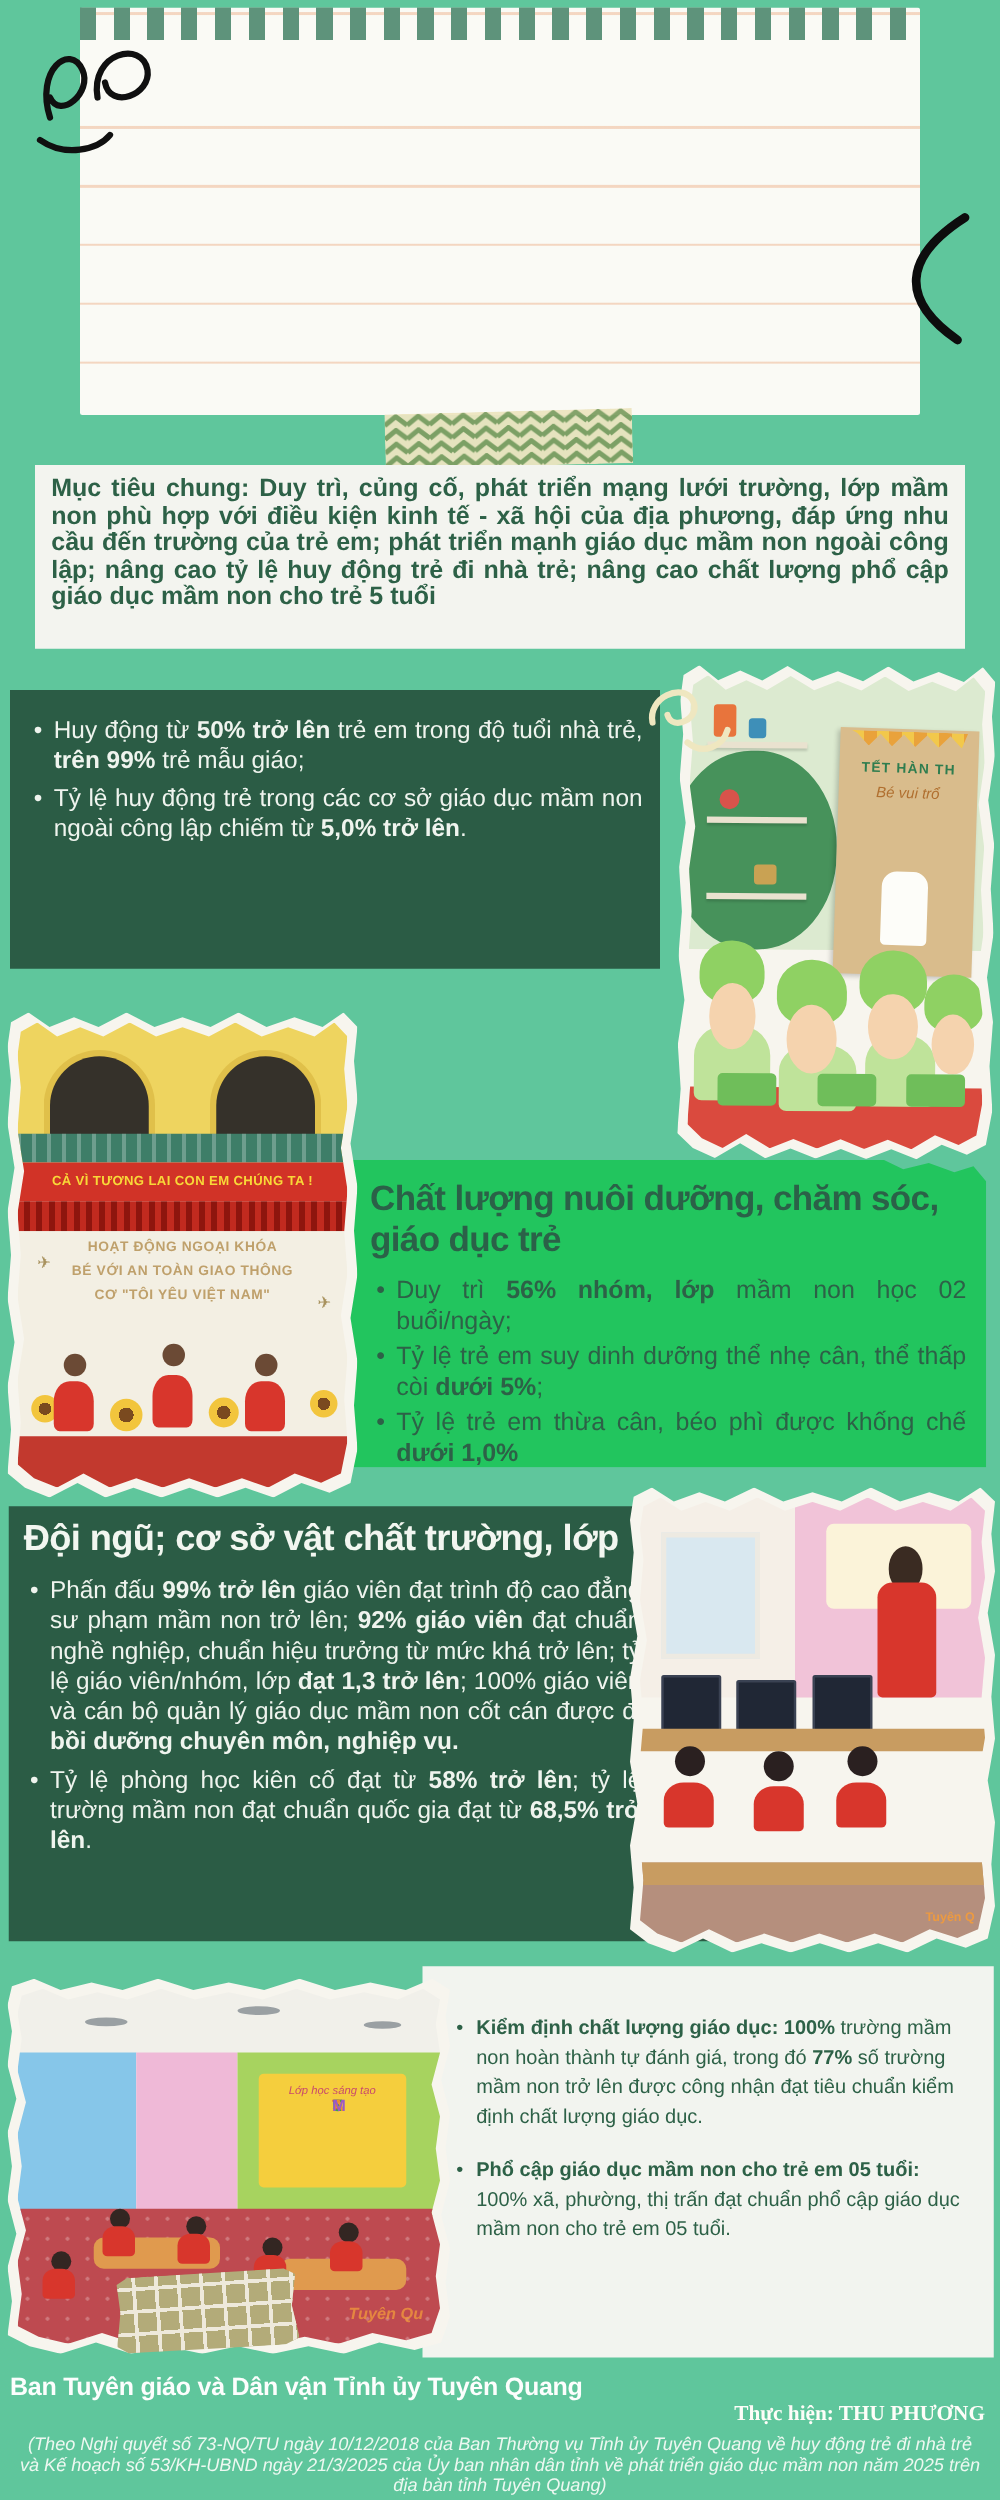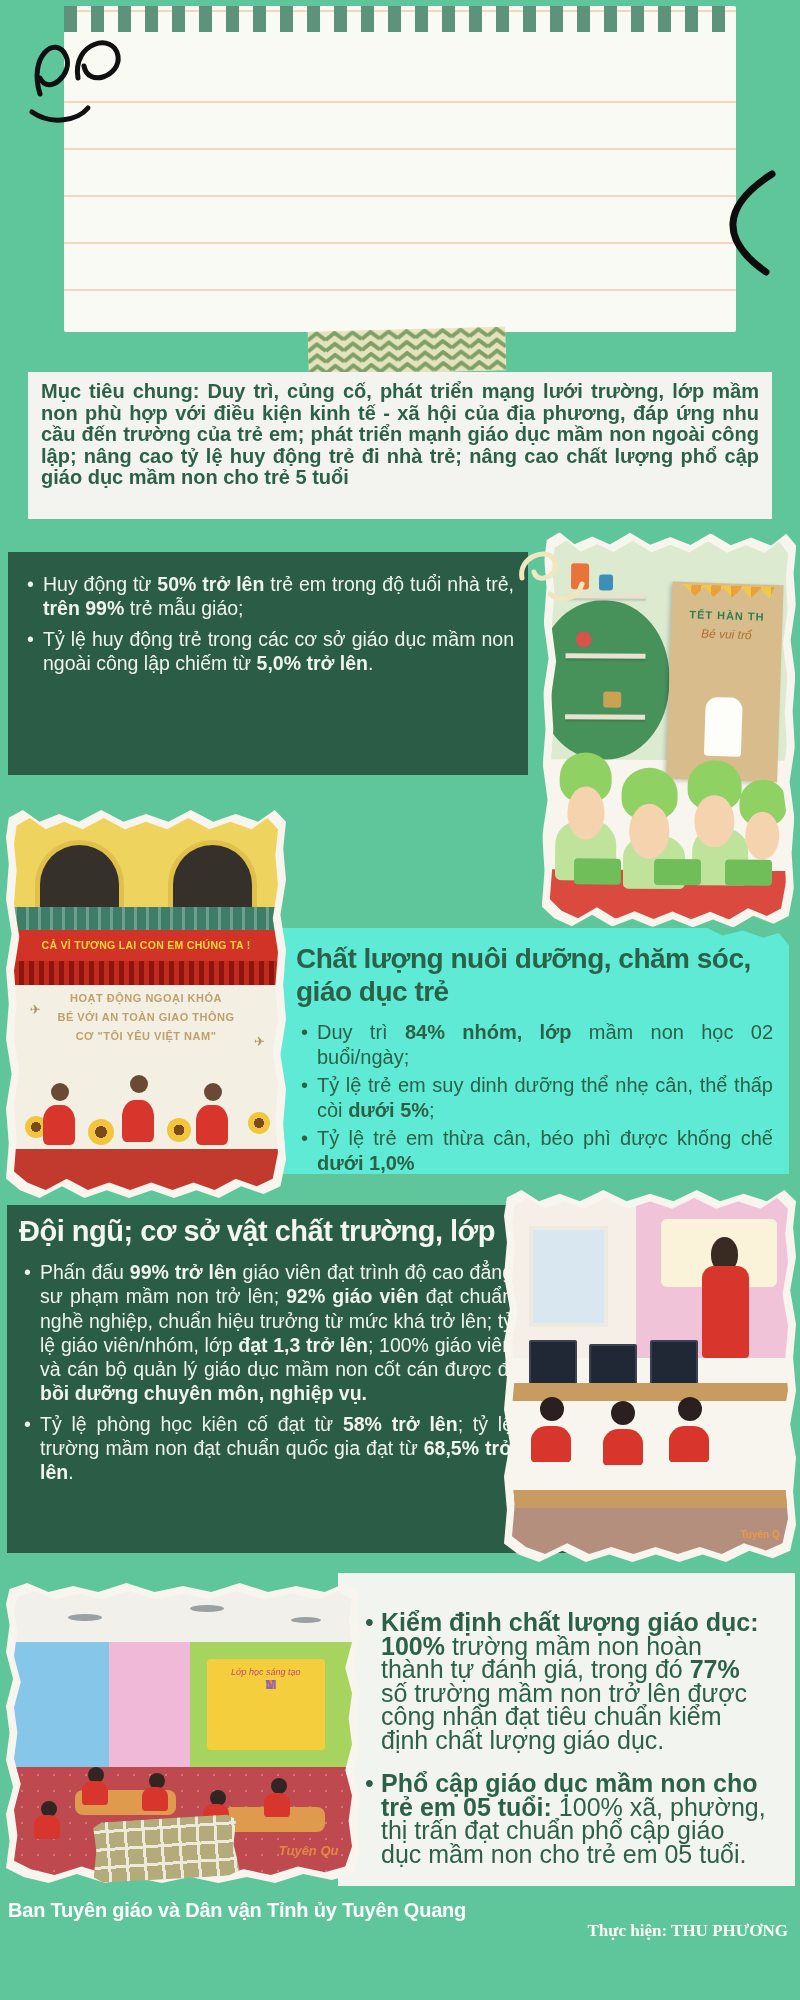--- a/index.html
+++ b/index.html
@@ -35,28 +35,28 @@
   .panel3 h2{margin:0 0 12px 0;font-size:29px;color:#F2F6F0;letter-spacing:-.5px;}
   .panel3 .bullets{width:490px;}
 
   ul.bullets{list-style:none;margin:12px 0 0 4px;padding:0;}
   .bullets li{position:relative;padding-left:17px;font-size:19.5px;line-height:24.3px;
     text-align:justify;margin-bottom:6px;}
   .bullets li::before{content:"\2022";position:absolute;left:1px;top:0;}
   .bullets b{font-weight:bold;}
 
   
-  .box2{left:278px;top:928px;width:511px;height:246px;background:#5eead4;box-sizing:border-box;
+  .box2{left:278px;top:928px;width:511px;height:246px;background:#22c55e;box-sizing:border-box;
     padding:10px 16px 11px 18px;z-index:1;
     clip-path:polygon(0 0,84% 0,87% 3%,91% 1%,95% 4%,98% 2%,100% 7%,100% 100%,0 100%);}
   .box2 h2{margin:4px 0 10px;font-size:28px;line-height:33px;color:#2B6148;letter-spacing:-.5px;}
   .box2 .bullets li{color:#2D6147;font-size:20px;line-height:24.5px;margin-bottom:4px;}
   .box4{left:338px;top:1573px;width:457px;height:313px;background:#F2F4EF;box-sizing:border-box;
     padding:26px 26px 0 22px;z-index:1;}
-  .box4 .bullets li{color:#2D6147;font-size:25px;line-height:23.5px;text-align:left;margin-bottom:20px;}
+  .box4 .bullets li{color:#2D6147;font-size:16px;line-height:23.5px;text-align:left;margin-bottom:20px;}
 
   
   .torn{clip-path:polygon(1% 2%,6% 0%,12% 3%,19% 1%,26% 3%,34% 0%,42% 3%,50% 1%,58% 3%,66% 0%,74% 3%,
     82% 1%,90% 3%,96% 0%,100% 3%,99% 10%,100% 18%,98% 27%,100% 36%,99% 45%,100% 54%,98% 63%,100% 72%,
     99% 81%,100% 90%,98% 97%,92% 99%,84% 97%,76% 100%,68% 98%,60% 100%,52% 98%,44% 100%,36% 98%,
     28% 100%,20% 97%,12% 100%,5% 98%,0% 95%,1% 86%,0% 77%,2% 68%,0% 59%,1% 50%,0% 41%,2% 32%,0% 23%,1% 14%,0% 7%);}
   .photo-back{position:absolute;background:#F7F5EE;z-index:2;}
   .photo{position:absolute;inset:8px;overflow:hidden;}
   .photo *{position:absolute;}
 
@@ -254,21 +254,21 @@
       <div class="p2-kid-b" style="left:41%;bottom:13%;width:32px;height:42px"></div>
       <div class="p2-kid-h" style="left:72%;bottom:24%;width:18px;height:18px"></div>
       <div class="p2-kid-b" style="left:69%;bottom:12%;width:32px;height:40px"></div>
       <div class="p2-carpet"></div>
     </div>
   </div>
 
   <div class="abs box2">
     <h2>Chất lượng nuôi dưỡng, chăm sóc, giáo dục trẻ</h2>
     <ul class="bullets">
-        <li><span>Duy trì </span><b>84% nhóm, lớp</b><span> mầm non học 02 buổi/ngày;</span></li>
+        <li><span>Duy trì </span><b>56% nhóm, lớp</b><span> mầm non học 02 buổi/ngày;</span></li>
         <li><span>Tỷ lệ trẻ em suy dinh dưỡng thể nhẹ cân, thể thấp còi </span><b>dưới 5%</b><span>;</span></li>
         <li><span>Tỷ lệ trẻ em thừa cân, béo phì được khống chế </span><b>dưới 1,0%</b></li>
       </ul>
   </div>
 
   <div class="abs panel panel3">
     <h2>Đội ngũ; cơ sở vật chất trường, lớp</h2>
     <ul class="bullets">
         <li><span>Phấn đấu </span><b>99% trở lên</b><span> giáo viên đạt trình độ cao đẳng sư phạm mầm non trở lên; </span><b>92% giáo viên</b><span> đạt chuẩn nghề nghiệp, chuẩn hiệu trưởng từ mức khá trở lên; tỷ lệ giáo viên/nhóm, lớp </span><b>đạt 1,3 trở lên</b><span>; 100% giáo viên và cán bộ quản lý giáo dục mầm non cốt cán được đi </span><b>bồi dưỡng chuyên môn, nghiệp vụ.</b></li>
         <li><span>Tỷ lệ phòng học kiên cố đạt từ </span><b>58% trở lên</b><span>; tỷ lệ trường mầm non đạt chuẩn quốc gia đạt từ </span><b>68,5% trở lên</b><span>.</span></li>
@@ -341,14 +341,15 @@
       <div class="p4-kid-h" style="left:8%;top:74%;width:16px;height:16px"></div>
       <div class="p4-kid-b" style="left:6%;top:79%;width:26px;height:24px"></div>
       <div class="p4-mark">Tuyên Qu</div>
     </div>
   </div>
 
   <div class="abs tape-grid"></div>
 
   <div class="abs f-org">Ban Tuyên giáo và Dân vận Tỉnh ủy Tuyên Quang</div>
   <div class="abs f-credit">Thực hiện: THU PHƯƠNG</div>
+  <div class="abs f-source">(Theo Nghị quyết số 73-NQ/TU ngày 10/12/2018 của Ban Thường vụ Tỉnh ủy Tuyên Quang về huy động trẻ đi nhà trẻ và Kế hoạch số 53/KH-UBND ngày 21/3/2025 của Ủy ban nhân dân tỉnh về phát triển giáo dục mầm non năm 2025 trên địa bàn tỉnh Tuyên Quang)</div>
 
 </div>
 
 </body></html>

